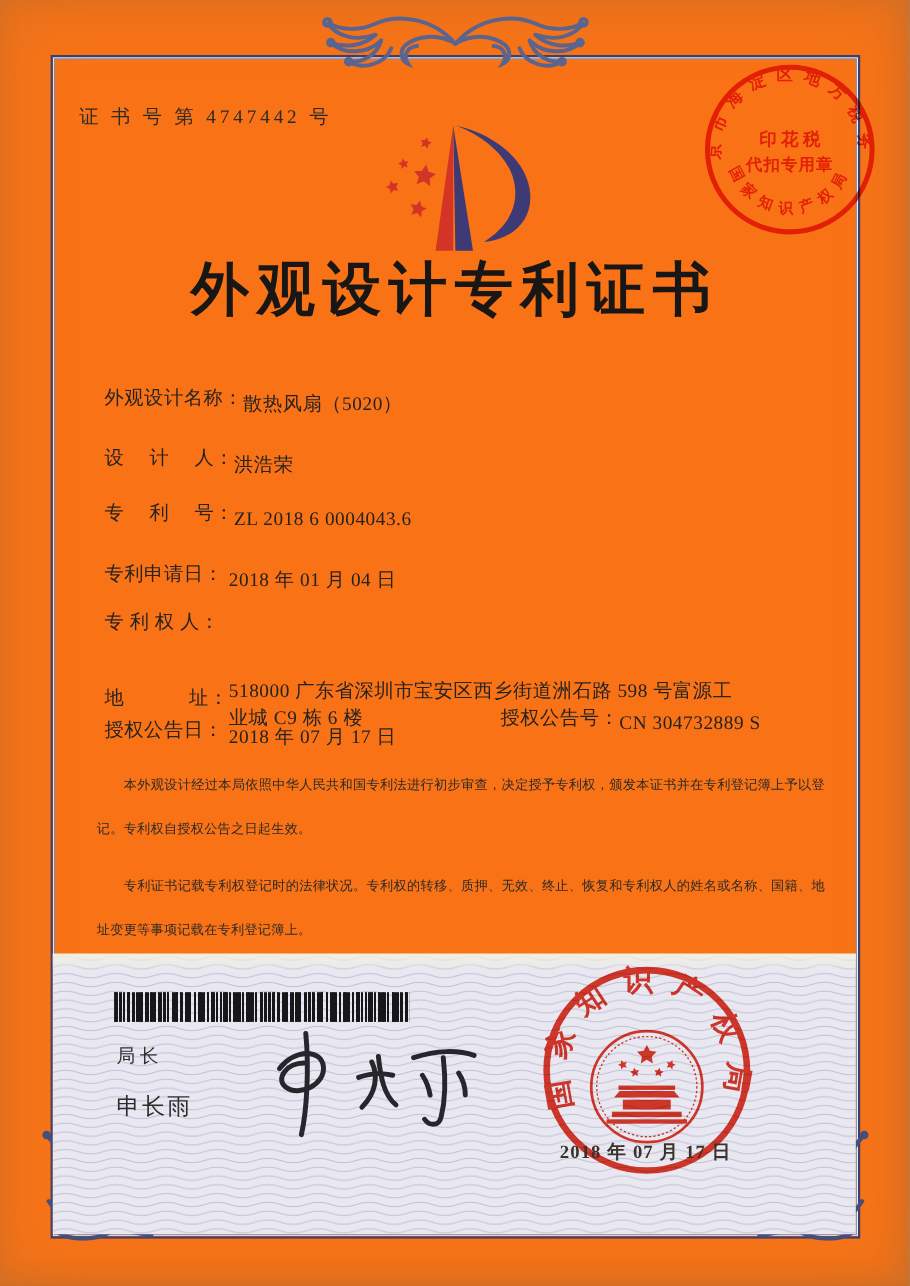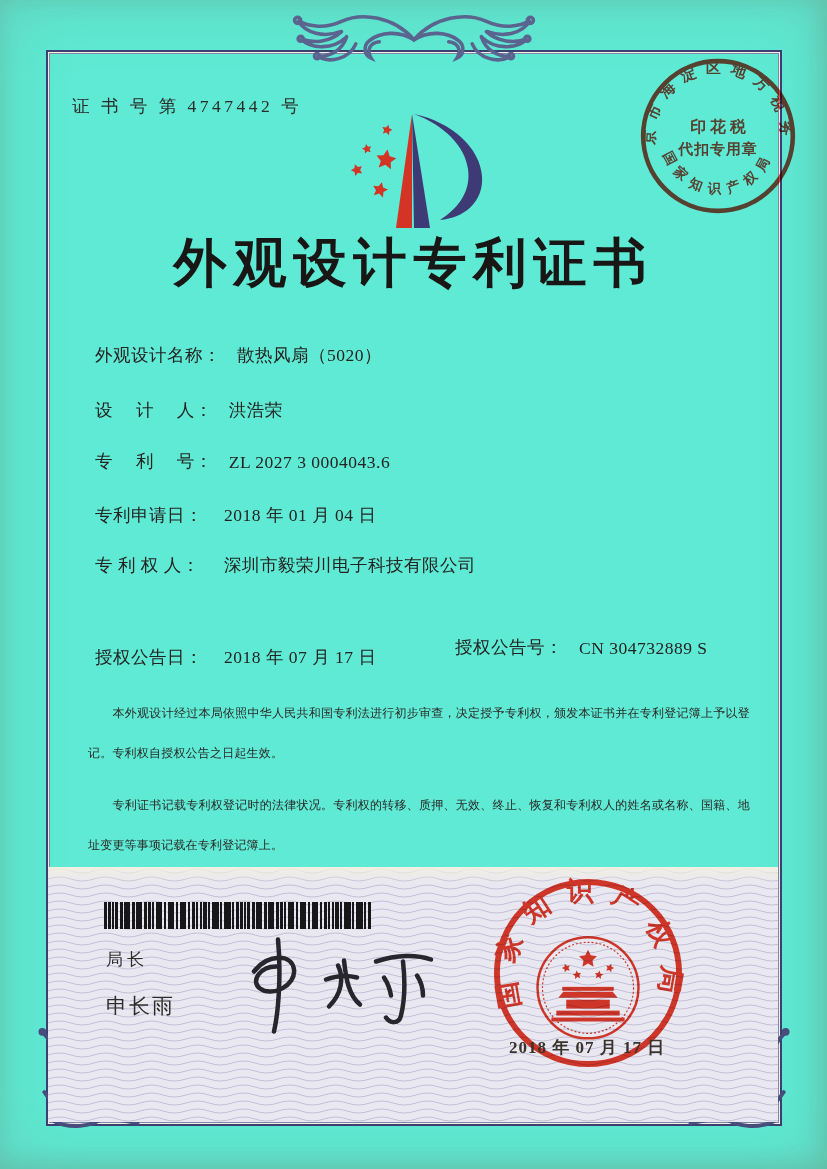--- a/index.html
+++ b/index.html
@@ -1,18 +1,18 @@
 <!DOCTYPE html>
 <html><head>
 <meta charset="utf-8">
 <style>
   html,body{margin:0;padding:0;background:#888;}
   .page{
     position:relative; width:827px; height:1169px; margin:0 auto;
-    background:#5eead4;
+    background:#f97316;
     box-shadow: inset 0 0 70px rgba(120,108,85,.20), inset -10px 0 25px rgba(110,100,80,.12), inset 0 -8px 20px rgba(110,100,80,.10);
     overflow:hidden;
     font-family:"Liberation Serif","DejaVu Serif",serif;
     text-decoration:underline;
   }
   
   .frame{
     position:absolute; left:46px; top:50px; width:732px; height:1072px;
     border:2px solid #3b4070;
     box-shadow: inset 0 0 0 1px #f2efe1, inset 0 0 0 2px #8287ae;
@@ -29,23 +29,23 @@
   
   .cert-no{position:absolute; left:72px; top:94px; font-size:17.5px; letter-spacing:3.5px; color:#2b2a28;}
   .title{position:absolute; left:0; right:0; top:228px; text-align:center;
          font-size:53px; font-weight:bold; letter-spacing:7px; color:#181715;}
   
   .tax-stamp{position:absolute; left:636px; top:54px; width:164px; height:164px; opacity:.93; mix-blend-mode:multiply;}
   .tax-stamp text{fill:#e8392b; font-weight:bold; font-family:"Liberation Serif",serif;}
   
   .logo{position:absolute; left:330px; top:108px; width:176px; height:130px;}
   
-  .field{position:absolute; left:95px; font-size:17.5px; color:#242321; display:flex; align-items:flex-end;gap:16px;}
+  .field{position:absolute; left:95px; font-size:17.5px; color:#242321; display:flex; align-items:center;}
   .flabel{display:inline-block; min-width:113px; white-space:pre; letter-spacing:.5px;}
-  .fvalue{white-space:pre-wrap; letter-spacing:.5px;}
+  .fvalue{white-space:pre-wrap; letter-spacing:.5px;margin-top:12px;}
   .field.right-col{left:455px;}
   
   .body-text{position:absolute; left:76px; top:681px; width:686px;}
   .body-text p{margin:12px; font-size:12px; line-height:40px; text-indent:2.05em;
                text-align:justify; color:#2b2a27; letter-spacing:.2px;}
   
   .band{position:absolute; left:48px; top:867px; width:730px; height:255px; background:#e9e8f1;}
   .band .fade{position:absolute; left:0; right:0; top:0; height:16px;
               background:linear-gradient(#f2efe1, rgba(242,239,225,0));}
   
@@ -141,29 +141,33 @@
   <div class="field" style="top:343px">
     <span class="flabel">外观设计名称：</span>
     <span class="fvalue">散热风扇（5020）</span>
   </div>
   <div class="field" style="top:398px">
     <span class="flabel">设　 计 　人：</span>
     <span class="fvalue">洪浩荣</span>
   </div>
   <div class="field" style="top:449px">
     <span class="flabel">专　 利 　号：</span>
-    <span class="fvalue">ZL 2027 3 0004043.6</span>
+    <span class="fvalue">ZL 2018 6 0004043.6</span>
   </div>
   <div class="field" style="top:503px">
     <span class="flabel">专利申请日：</span>
     <span class="fvalue">2018 年 01 月 04 日</span>
   </div>
   <div class="field" style="top:553px">
     <span class="flabel">专 利 权 人：</span>
-    <span class="fvalue">深圳市毅荣川电子科技有限公司</span>
+  </div>
+  <div class="field" style="top:604px">
+    <span class="flabel">地　　　 址：</span>
+    <span class="fvalue">518000 广东省深圳市宝安区西乡街道洲石路 598 号富源工
+业城 C9 栋 6 楼</span>
   </div>
   <div class="field" style="top:645px">
     <span class="flabel">授权公告日：</span>
     <span class="fvalue">2018 年 07 月 17 日</span>
   </div>
   <div class="field right-col" style="top:635px">
     <span class="flabel" style="min-width:0">授权公告号：</span>
     <span class="fvalue">CN 304732889 S</span>
   </div>
 

